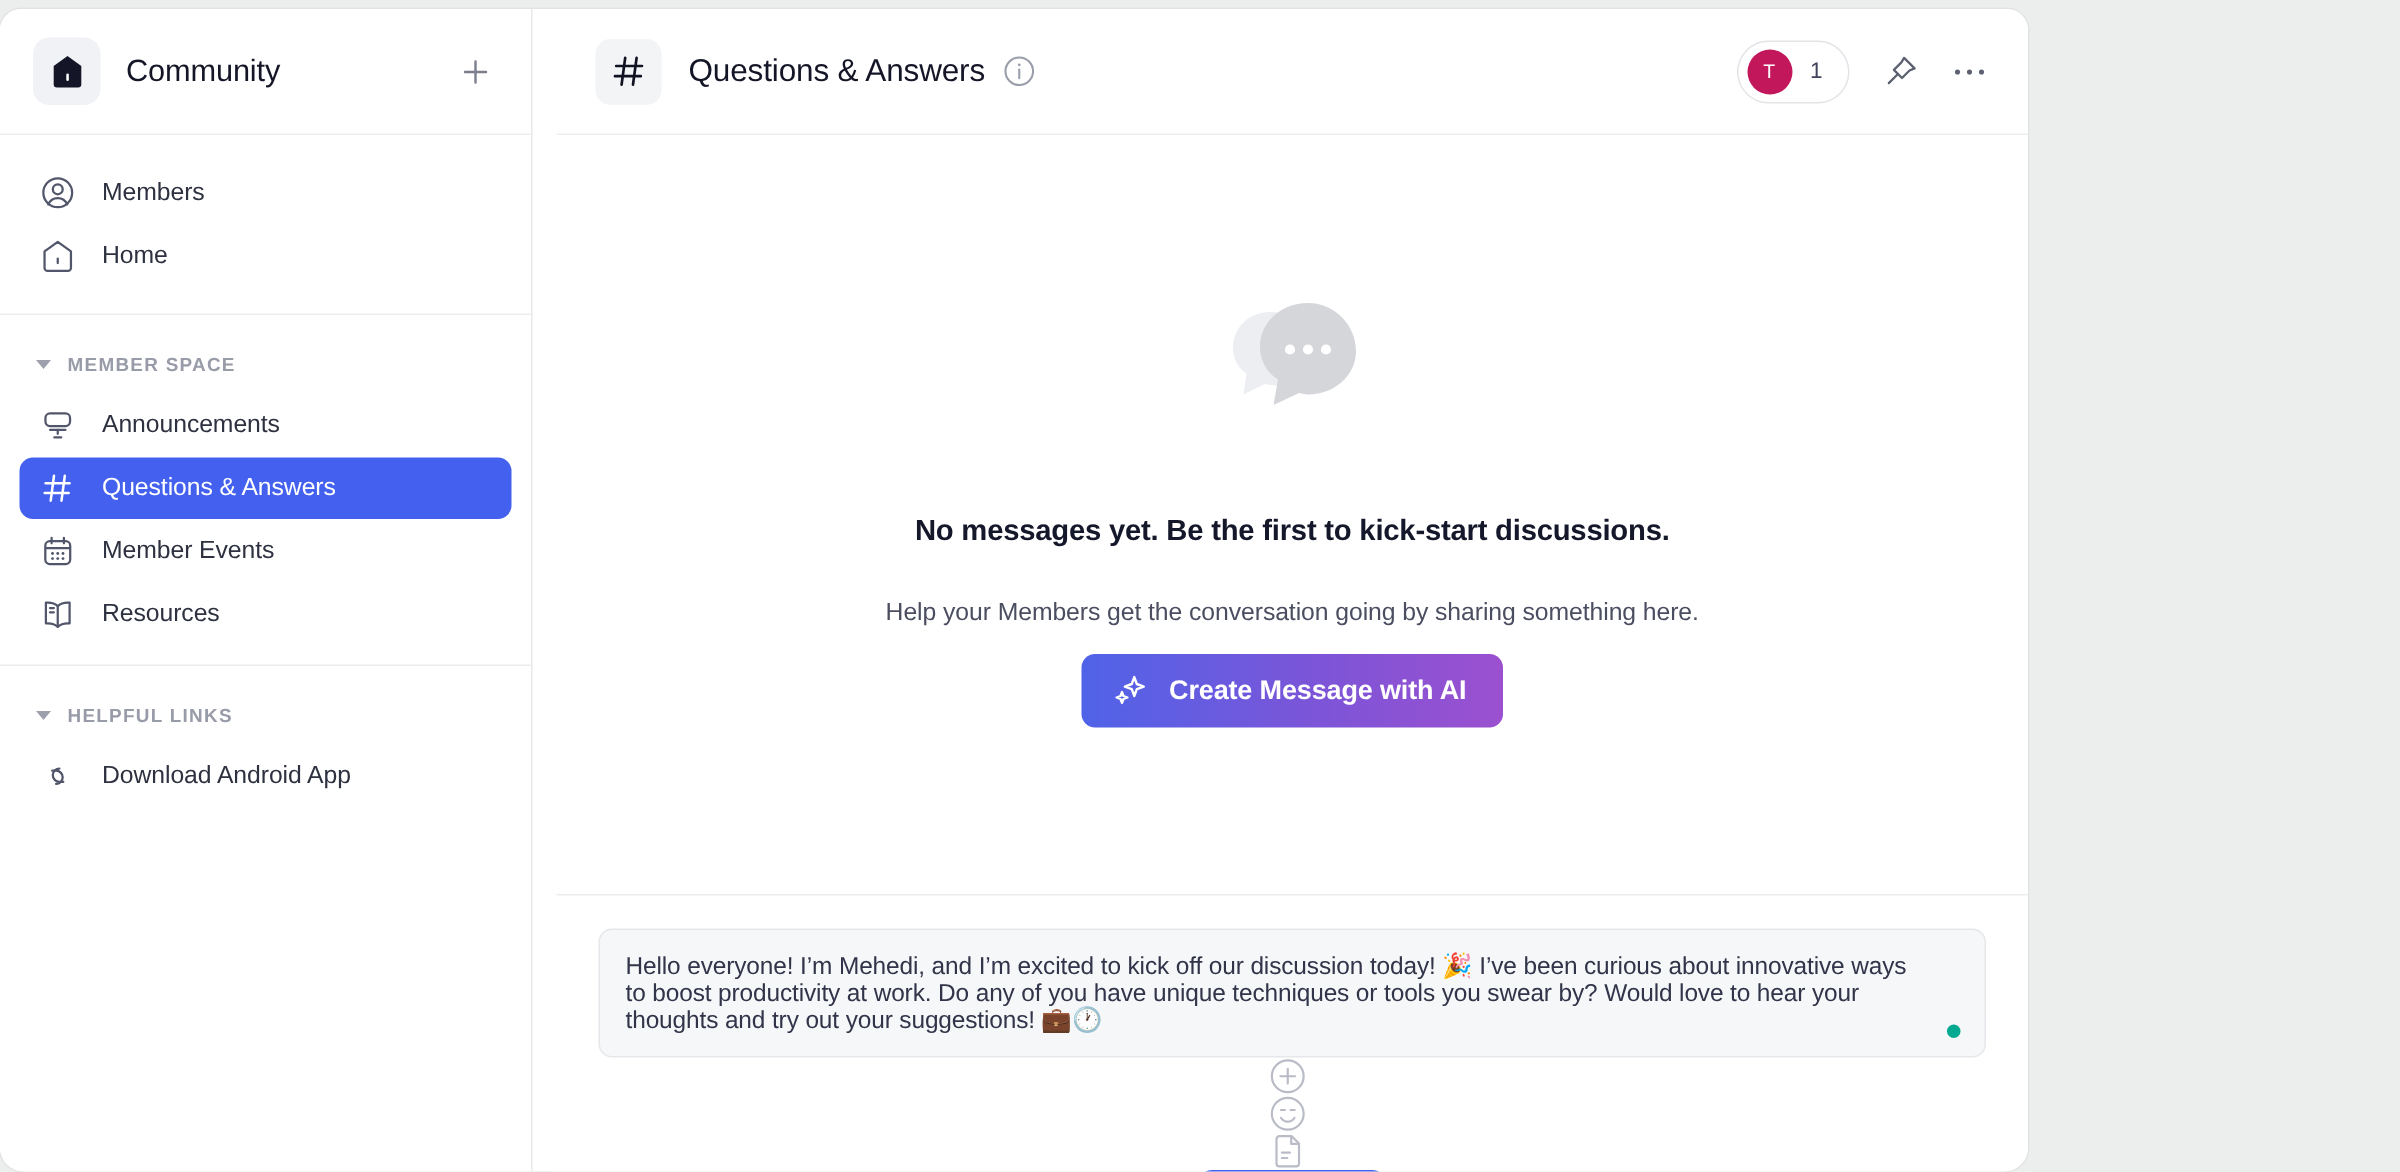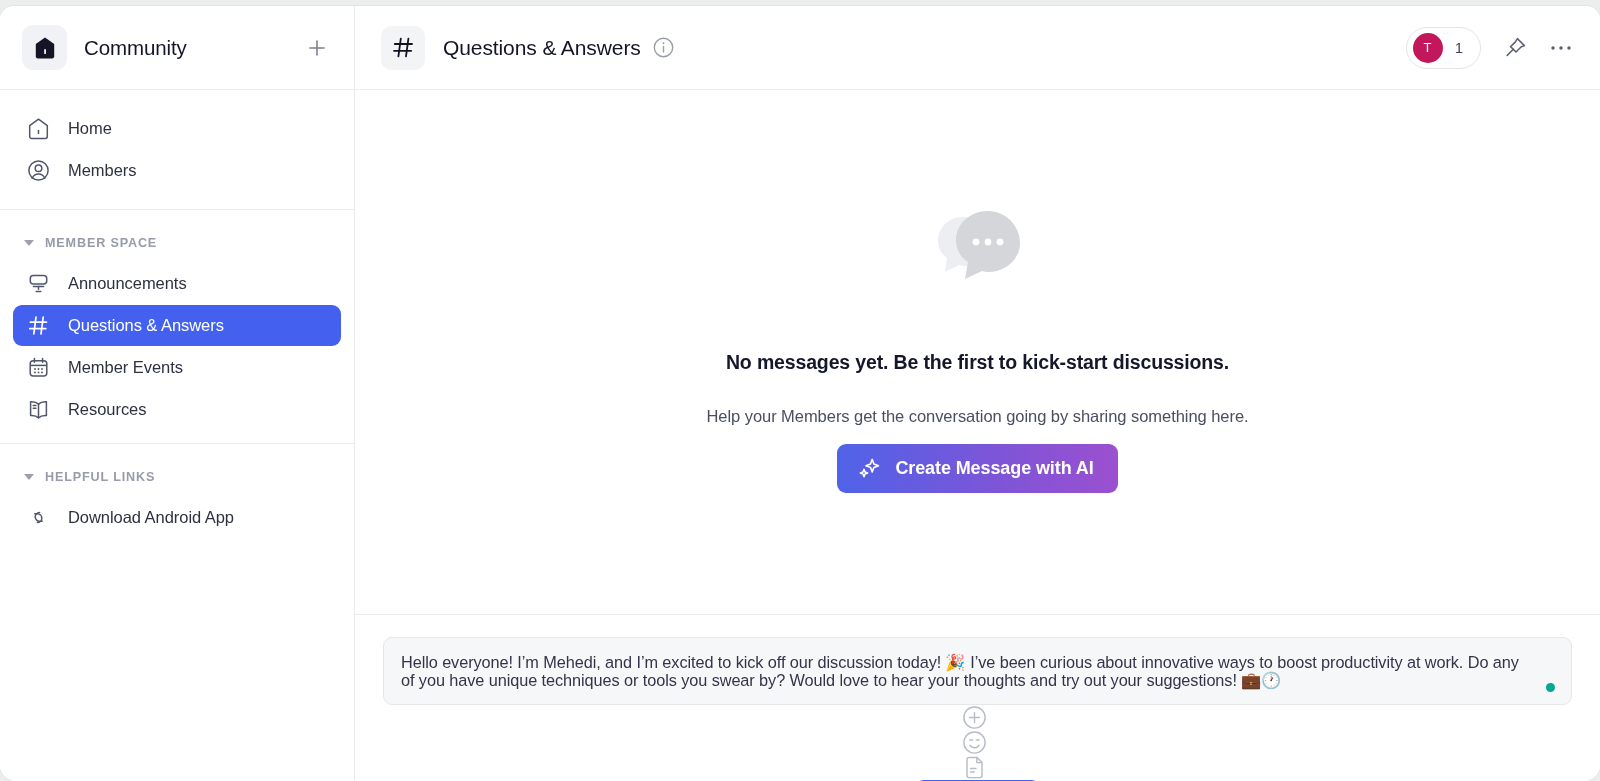--- a/index.html
+++ b/index.html
@@ -8,27 +8,28 @@
     width: 1600px;
     height: 781px;
     background: #eceded;
     font-family: "Liberation Sans", sans-serif;
     overflow: hidden;
   }
 
   #app {
     position: absolute;
     left: 0; top: 6px;
-    width: 1600px;
+    width: 1352px;
     height: 775px;
     background: #ffffff;
     border-radius: 14px 14px 16px 16px;
     display: flex;
     overflow: hidden;
     box-shadow: 0 0 0 1px rgba(0,0,0,0.045);
+    gap: 16px;
   }
 
   
   #sidebar {
     width: 355px;
     min-width: 355px;
     height: 100%;
     background: #ffffff;
     border-right: 1px solid #e8e9eb;
     display: flex;
@@ -303,36 +304,36 @@
       <div class="sb-plus">
         <svg width="22" height="22" viewBox="0 0 22 22" fill="none" stroke="currentColor" stroke-width="1.6" stroke-linecap="round">
           <path d="M11 4 V18 M4 11 H18"></path>
         </svg>
       </div>
     </div>
 
     <div class="sb-top-nav">
       <div class="nav-item">
         <span class="ico">
-          <svg width="23" height="24" viewBox="0 0 23 24" fill="none" stroke="currentColor" stroke-width="1.5">
-            <path d="M11.5 2.2 L20.3 8.6 V19.6 A2 2 0 0 1 18.3 21.6 H4.7 A2 2 0 0 1 2.7 19.6 V8.6 Z" stroke-linejoin="round"></path>
-            <path d="M11.5 13.4 V16.4" stroke-linecap="round"></path>
-          </svg>
-        </span>
-        <span class="lbl">Home</span>
-      </div>
-      <div class="nav-item">
-        <span class="ico">
           <svg width="23" height="23" viewBox="0 0 23 23" fill="none" stroke="currentColor" stroke-width="1.5">
             <circle cx="11.5" cy="11.5" r="9.6"></circle>
             <circle cx="11.5" cy="9.2" r="3.3"></circle>
             <path d="M5.2 19.3 a6.8 6.8 0 0 1 12.6 0" stroke-linecap="round"></path>
           </svg>
         </span>
         <span class="lbl">Members</span>
+      </div>
+      <div class="nav-item">
+        <span class="ico">
+          <svg width="23" height="24" viewBox="0 0 23 24" fill="none" stroke="currentColor" stroke-width="1.5">
+            <path d="M11.5 2.2 L20.3 8.6 V19.6 A2 2 0 0 1 18.3 21.6 H4.7 A2 2 0 0 1 2.7 19.6 V8.6 Z" stroke-linejoin="round"></path>
+            <path d="M11.5 13.4 V16.4" stroke-linecap="round"></path>
+          </svg>
+        </span>
+        <span class="lbl">Home</span>
       </div>
     </div>
 
     <div class="sb-section bordered">
       <div class="section-head">
         <span class="caret"></span>
         <span class="section-label">MEMBER SPACE</span>
       </div>
 
       <div class="nav-item">

